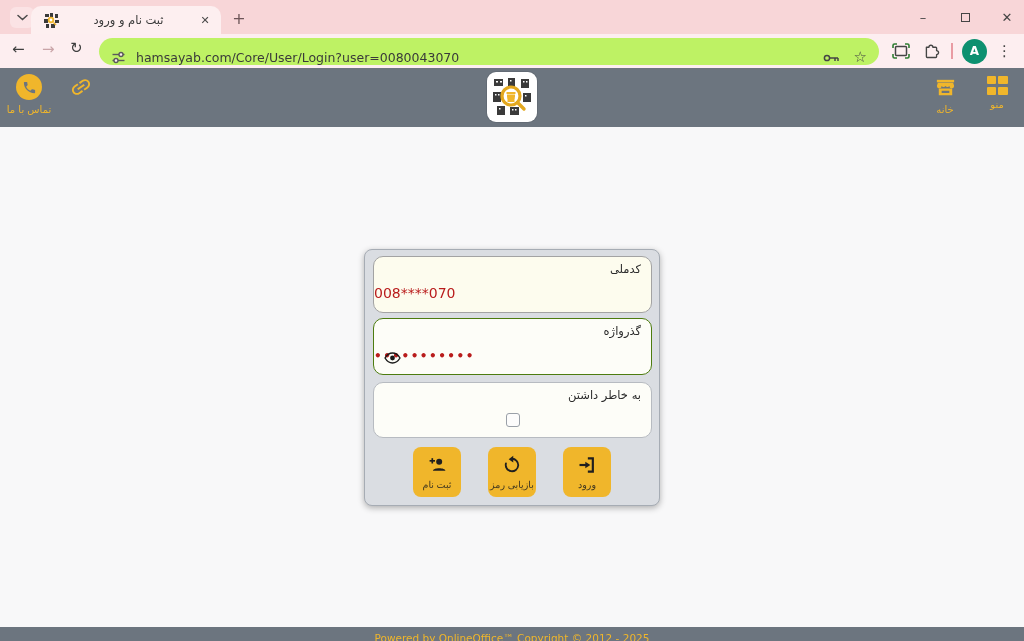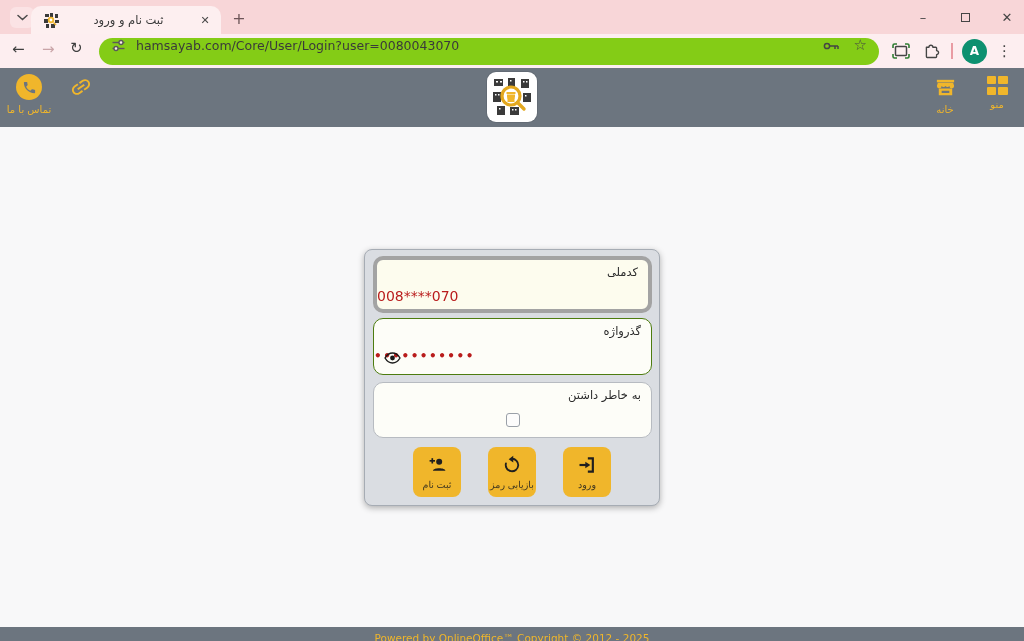--- a/index.html
+++ b/index.html
@@ -27,21 +27,21 @@
   .win-btn { width:18px; height:18px; display:flex; align-items:center; justify-content:center;
     color:#454545; font-size:13px; cursor:pointer; }
   .win-maximize-box { width:9px; height:9px; border:1.3px solid #454545; }
 
   .toolbar { position:absolute; left:0; top:34px; width:1024px; height:34px; background:#fdeef0; }
   .nav-btn { position:absolute; top:42px; font-size:15px; color:#3f3f3f; cursor:pointer; line-height:1; }
   .nav-back { left:12px; }
   .nav-forward { left:42px; color:#c9a4a8; }
   .nav-reload { left:70px; top:41px; }
   .urlbar { position:absolute; left:99px; top:38px; width:780px; height:27px; border-radius:13.5px;
-    background:#84cc16; display:flex; align-items:flex-start; padding:0 12px; }
+    background:#bef264; display:flex; align-items:flex-end; padding:0 12px; }
   .url-text { font-size:12.5px; color:#3a3a3a; margin-left:10px; direction:ltr; flex:1;
     white-space:nowrap; overflow:hidden; }
   .urlbar-right { display:flex; align-items:center; gap:14px; }
   .star-icon { font-size:15px; color:#454545; cursor:pointer; line-height:1; }
   .chrome-right { position:absolute; top:34px; left:880px; width:144px; height:34px;
     display:flex; align-items:center; }
   .capture-btn { margin-left:12px; cursor:pointer; }
   .puzzle-btn { margin-left:13px; cursor:pointer; }
   .chrome-divider { width:2px; height:16px; background:#e99ba3; margin-left:11px; }
   .avatar { width:25px; height:25px; border-radius:50%; background:#0e9070; color:#fff;
@@ -61,21 +61,21 @@
   .site-logo { position:absolute; left:487px; top:72px; width:50px; height:50px; background:#fff;
     border-radius:9px; display:flex; align-items:center; justify-content:center; cursor:pointer;
     box-shadow:0 0 0 1px rgba(0,0,0,0.08); }
 
   
   .content { position:absolute; left:0; top:127px; width:1024px; height:500px; background:#f8f8f9; }
   .login-card { position:absolute; left:364px; top:122px; width:296px; height:257px;
     background:#dadde2; border:1px solid #a6acb4; border-radius:8px;
     box-shadow:0 2px 6px rgba(0,0,0,0.3); }
   .field { position:absolute; left:8px; width:279px; border-radius:10px; }
-  .field-code { top:6px; height:57px; background:#fdfcee; border:4px solid #a3a3a3; }
+  .field-code { top:6px; height:57px; background:#fdfcee; border:1px solid #a3a3a3; }
   .field-pass { top:68px; height:57px; background:#fdfdf8; border:1px solid #4d7c0f; }
   .field-remember { top:132px; height:56px; background:#fdfdf8; border:1px solid #b7bbc1; }
   .field-label { position:absolute; top:5px; right:10px; font-size:11.5px; color:#2b2b2b; direction:rtl; }
   .field-value { position:absolute; left:0; right:0; top:28px; font-size:14px;
     color:#b91c1c; direction:ltr; }
   .pass-dots { font-size:12px; letter-spacing:1.5px; font-weight:bold; top:30px; }
   .eye-btn { position:absolute; left:10px; bottom:10px; cursor:pointer; }
   .remember-checkbox { position:absolute; left:50%; margin-left:-7px; top:30px; width:14px; height:14px;
     border:1.5px solid #9aa0a8; border-radius:3px; background:#fcfcfc; cursor:pointer; }
   .btn-row { position:absolute; left:0; right:0; top:197px; display:flex; justify-content:center;

